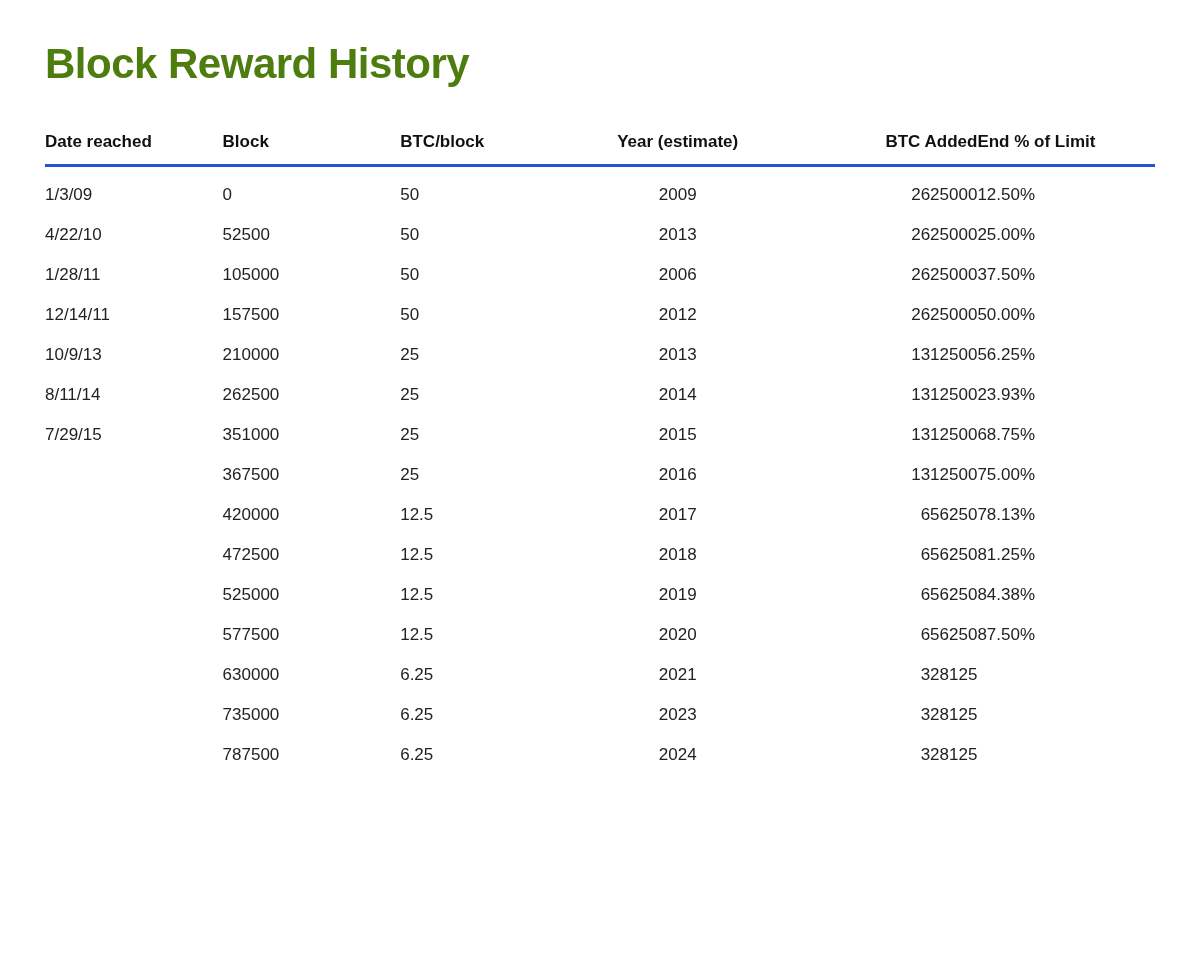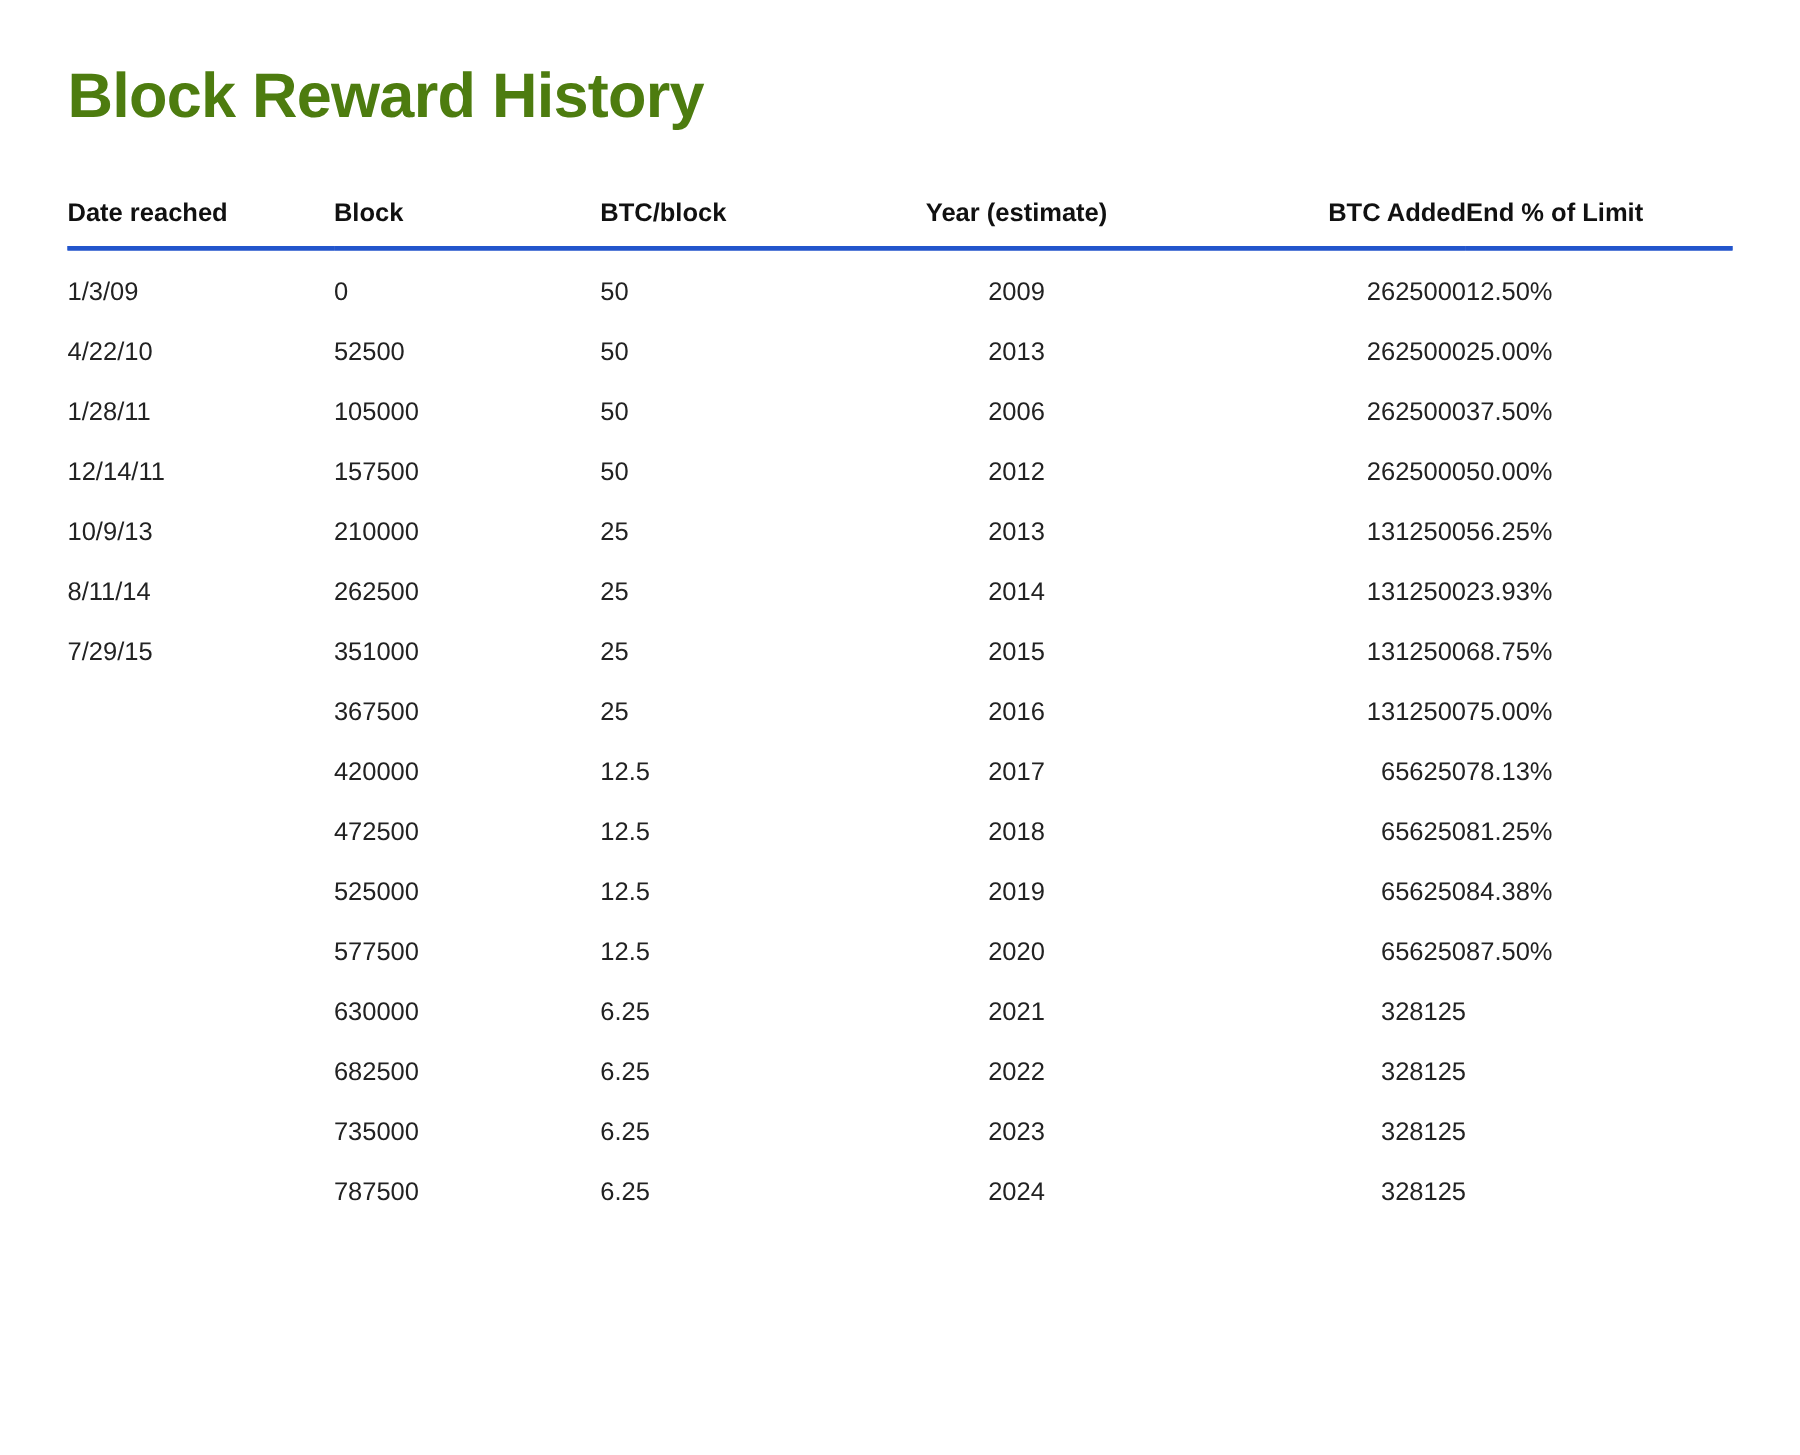--- a/index.html
+++ b/index.html
@@ -177,28 +177,20 @@
       <tr>
         <td class="col-date"></td>
         <td class="col-block">630000</td>
         <td class="col-btcblock">6.25</td>
         <td class="col-year">2021</td>
         <td class="col-btcadded">328125</td>
         <td class="col-endlimit"></td>
       </tr>
       <tr>
         <td class="col-date"></td>
-        <td class="col-block">682500</td>
-        <td class="col-btcblock">6.25</td>
-        <td class="col-year">2022</td>
-        <td class="col-btcadded">328125</td>
-        <td class="col-endlimit"></td>
-      </tr>
-      <tr>
-        <td class="col-date"></td>
         <td class="col-block">735000</td>
         <td class="col-btcblock">6.25</td>
         <td class="col-year">2023</td>
         <td class="col-btcadded">328125</td>
         <td class="col-endlimit"></td>
       </tr>
       <tr>
         <td class="col-date"></td>
         <td class="col-block">787500</td>
         <td class="col-btcblock">6.25</td>

